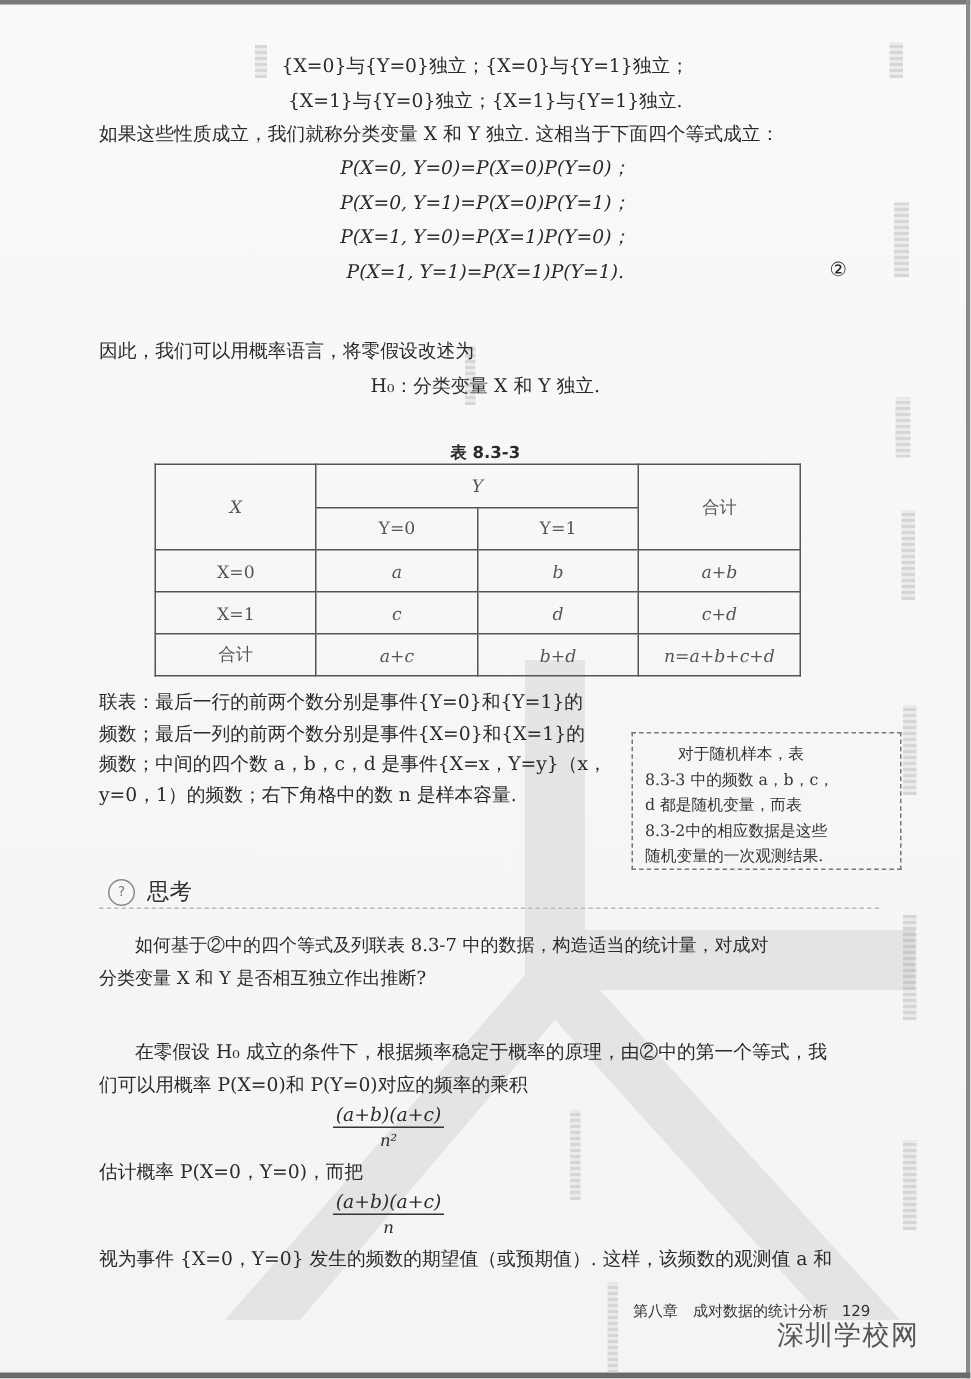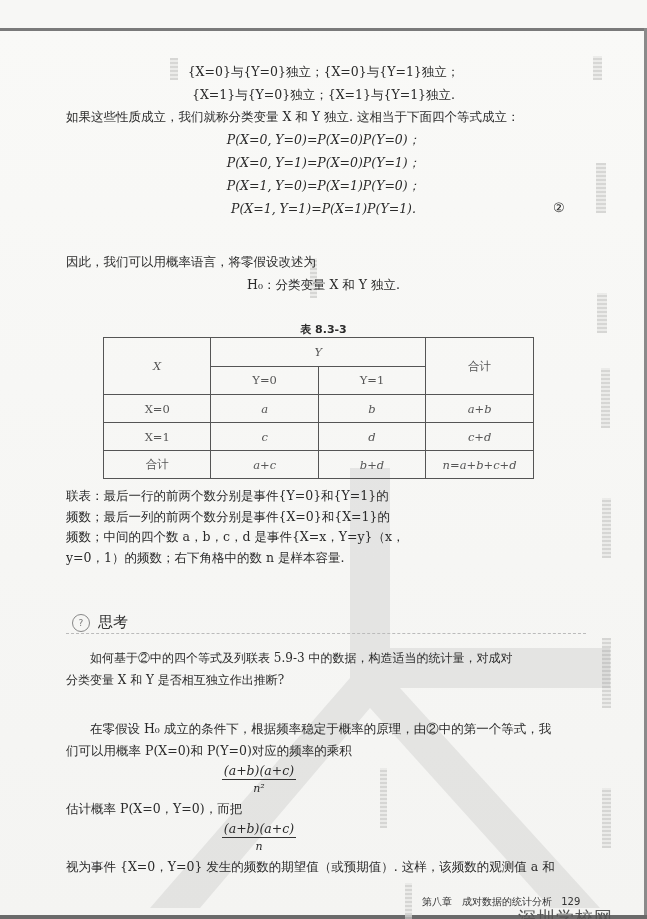--- a/index.html
+++ b/index.html
@@ -2,21 +2,21 @@
 <html><head>
 <meta charset="utf-8">
 <style>
   html, body { margin: 0; padding: 0; }
   body {
     width: 647px; height: 919px; position: relative; overflow: hidden;
     background: #f7f7f5;
     font-family: "DejaVu Serif", "Liberation Serif", serif;
     color: #2a2a2a;
   }
-  .page { position: absolute; inset: 0; background: linear-gradient(180deg,#f9f9f7 0%,#f4f4f2 100%); margin-top: 28px; }
+  .page { position: absolute; inset: 0; background: linear-gradient(180deg,#f9f9f7 0%,#f4f4f2 100%); }
   .top-edge { position:absolute; left:0; top:0; width:647px; height:3px; background:#7a7a7a; }
   .bottom-edge { position:absolute; left:0; bottom:0; width:647px; height:4px; background:#6a6a6a; }
   .right-edge { position:absolute; right:0; top:0; width:3px; height:919px; background:#8a8a8a; }
 
   .bleed { position:absolute; background: repeating-linear-gradient(0deg,#c8c8c6 0 2px,#e6e6e4 2px 4px); opacity:.7; }
   .watermark-shape { position:absolute; opacity:.18; }
 
   .line { position:absolute; font-size:12.5px; line-height:18px; white-space:nowrap; }
   .center { left:0; width:647px; text-align:center; }
   .it { font-style: italic; }
@@ -119,28 +119,35 @@
   </tbody>
     </table>
 
   <div class="para" style="top:458px;">
     <div>联表：最后一行的前两个数分别是事件{Y=0}和{Y=1}的</div>
     <div>频数；最后一列的前两个数分别是事件{X=0}和{X=1}的</div>
     <div>频数；中间的四个数 a，b，c，d 是事件{X=x，Y=y}（x，</div>
     <div>y=0，1）的频数；右下角格中的数 n 是样本容量.</div>
   </div>
 
+  <div class="sidebox">
+    <div class="indent">对于随机样本，表</div>
+    <div>8.3-3 中的频数 a，b，c，</div>
+    <div>d 都是随机变量，而表</div>
+    <div>8.3-2中的相应数据是这些</div>
+    <div>随机变量的一次观测结果.</div>
+  </div>
 
   <div class="think-head">
     <span class="think-icon">?</span>
     <span class="think-label">思考</span>
   </div>
   <div class="think-rule"></div>
 
-  <div class="line" style="left:90px;top:621px;font-size:12px;">如何基于②中的四个等式及列联表 5.9-3 中的数据，构造适当的统计量，对成对</div>
+  <div class="line" style="left:90px;top:621px;font-size:12px;">如何基于②中的四个等式及列联表 8.3-7 中的数据，构造适当的统计量，对成对</div>
   <div class="line" style="left:66px;top:643px;font-size:12px;">分类变量 X 和 Y 是否相互独立作出推断?</div>
 
   <div class="line" style="left:90px;top:692px;">在零假设 H₀ 成立的条件下，根据频率稳定于概率的原理，由②中的第一个等式，我</div>
   <div class="line" style="left:66px;top:714px;">们可以用概率 P(X=0)和 P(Y=0)对应的频率的乘积</div>
 
   <div class="frac" style="top:735px;">
     <span class="num it">(a+b)(a+c)</span>
     <span class="den">n²</span>
   </div>
 

